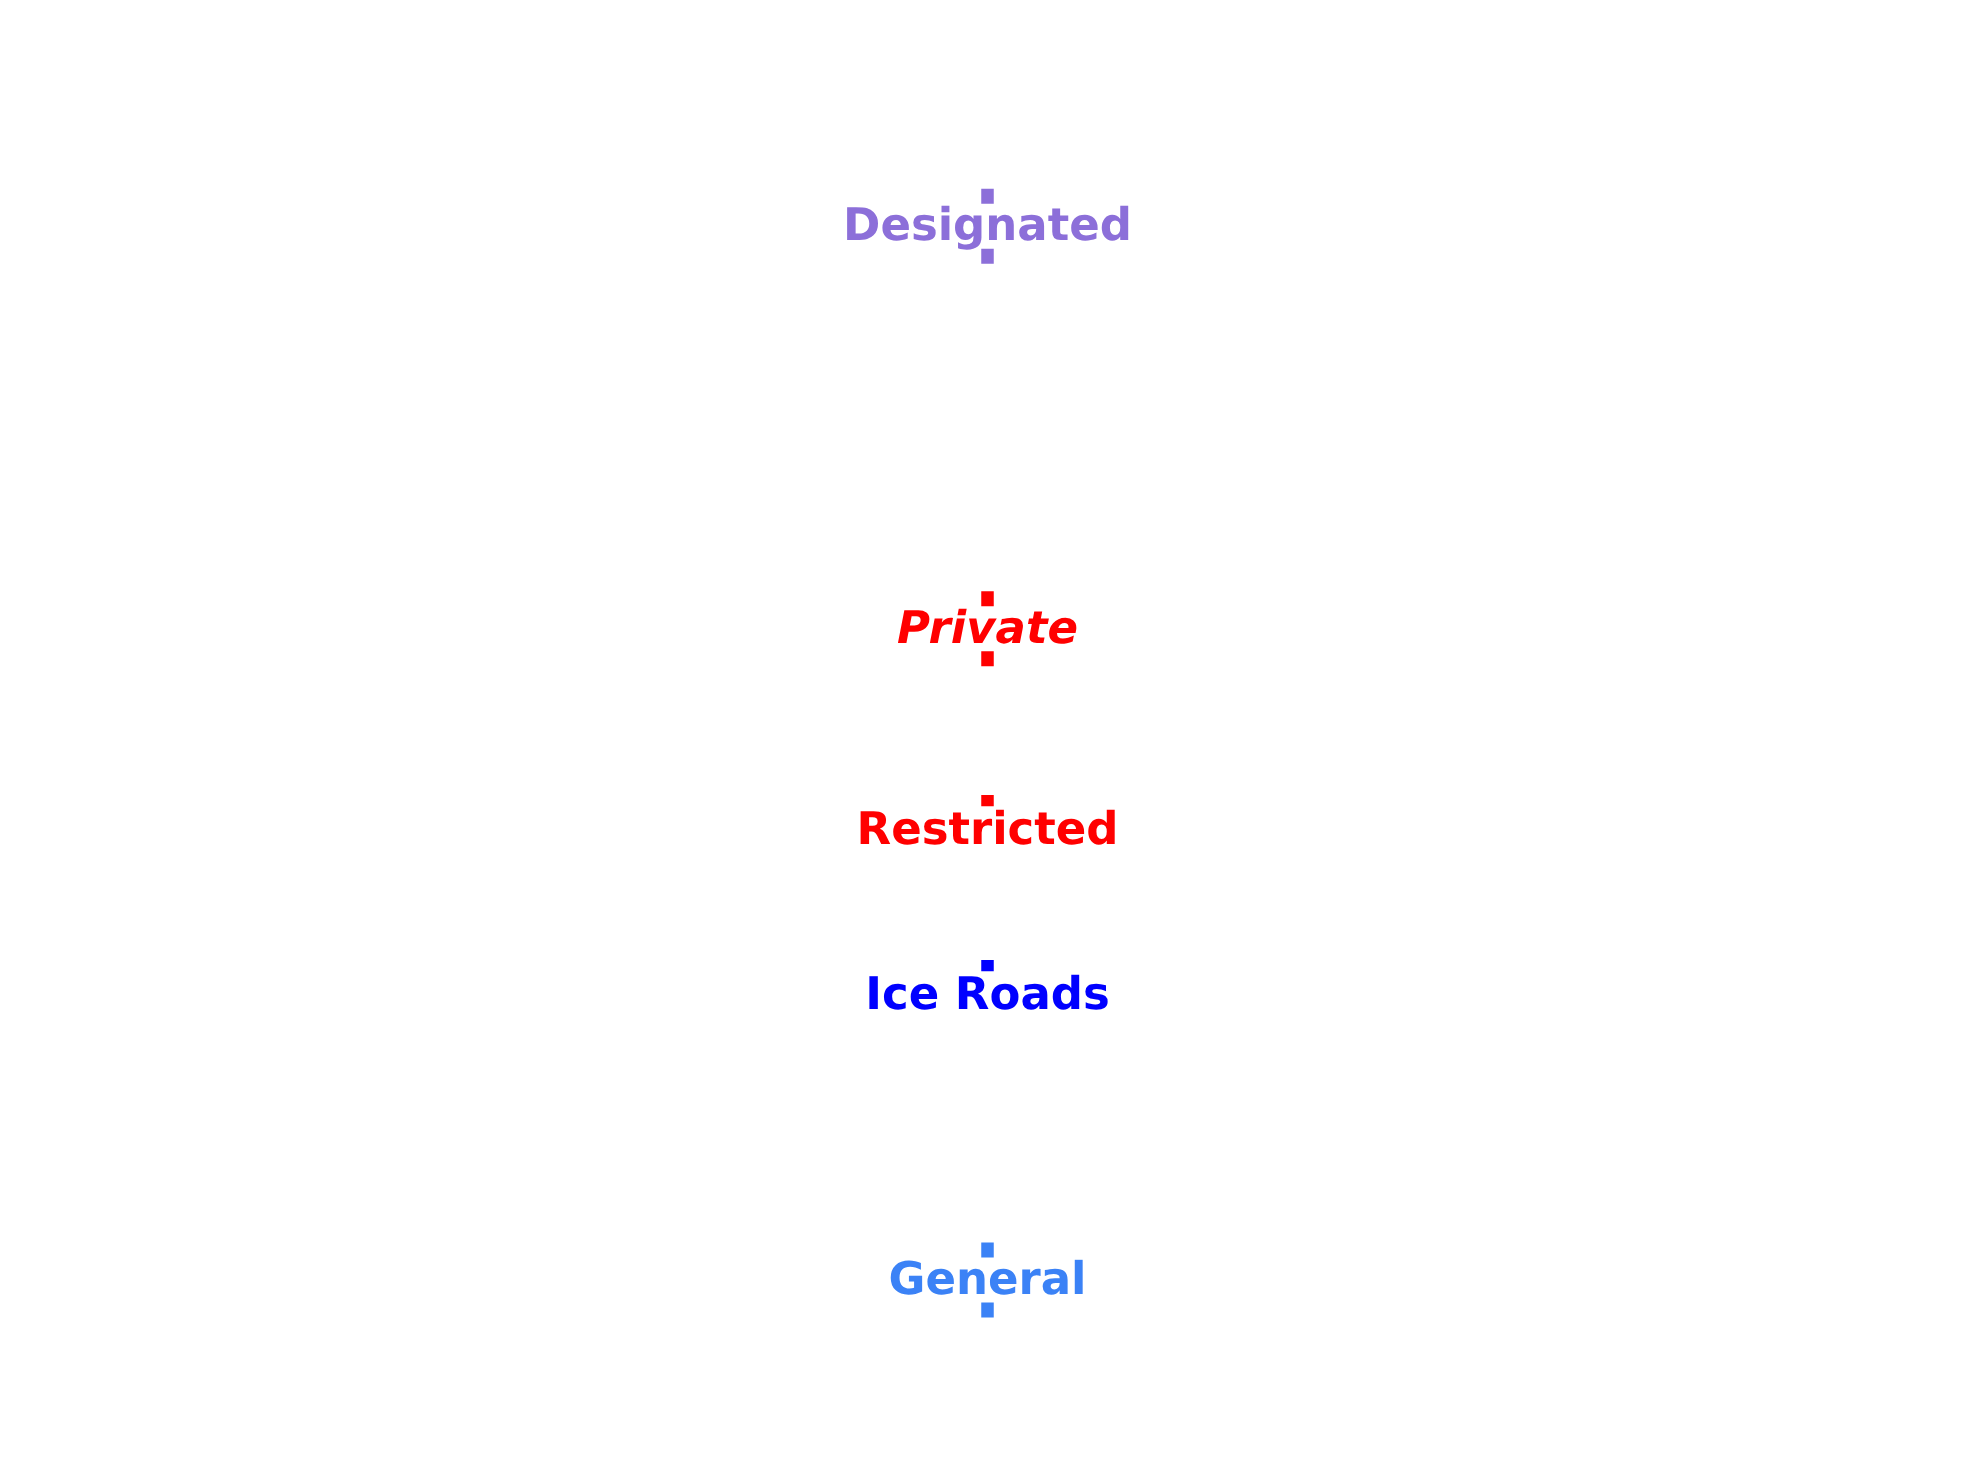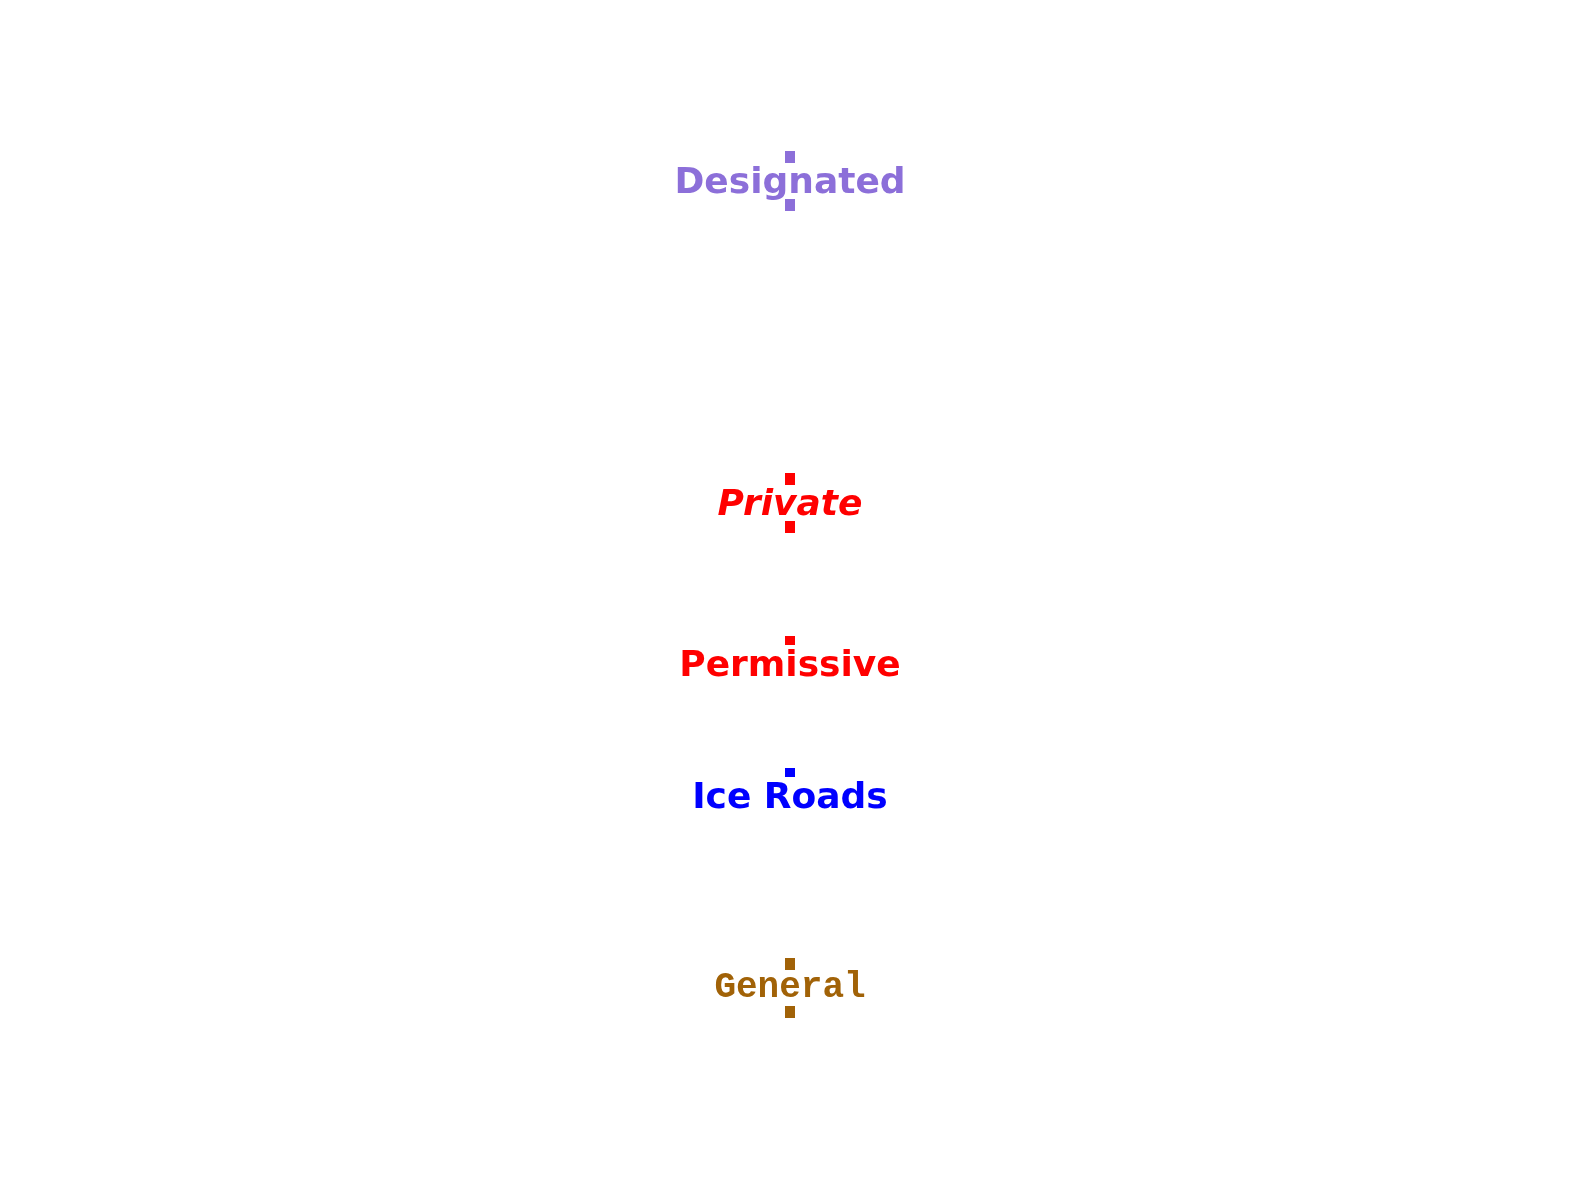--- a/index.html
+++ b/index.html
@@ -84,29 +84,29 @@
 
 
   <div class="legend-row" style="top: 473px; color: rgb(255, 0, 0); font-style: italic;">
     <span class="legend-seg solid" style="height: 9px;"></span>
     <span class="legend-label">Private</span>
     <span class="legend-seg solid right-seg" style="height: 9px;"></span>
   </div>
 
   <div class="legend-row" style="top: 634px; color: rgb(255, 0, 0);">
     <span class="legend-seg dashed" style="background-image: linear-gradient(to right, rgb(255, 0, 0) 0px, rgb(255, 0, 0) 32px, rgba(0, 0, 0, 0) 32px, rgba(0, 0, 0, 0) 44px); background-size: 44px 9px; height: 9px;"></span>
-    <span class="legend-label">Permissive</span>
+    <span class="legend-label">Restricted</span>
     <span class="legend-seg dashed right-seg" style="background-image: linear-gradient(to right, rgb(255, 0, 0) 0px, rgb(255, 0, 0) 32px, rgba(0, 0, 0, 0) 32px, rgba(0, 0, 0, 0) 44px); background-size: 44px 9px; height: 9px;"></span>
   </div>
 
   <div class="legend-row" style="top: 766px; color: rgb(0, 0, 255);">
     <span class="legend-seg dashed" style="background-image: linear-gradient(to right, rgb(0, 0, 255) 0px, rgb(0, 0, 255) 32px, rgba(0, 0, 0, 0) 32px, rgba(0, 0, 0, 0) 44px); background-size: 44px 9px; height: 9px;"></span>
     <span class="legend-label">Ice Roads</span>
     <span class="legend-seg dashed right-seg" style="background-image: linear-gradient(to right, rgb(0, 0, 255) 0px, rgb(0, 0, 255) 32px, rgba(0, 0, 0, 0) 32px, rgba(0, 0, 0, 0) 44px); background-size: 44px 9px; height: 9px;"></span>
   </div>
 
-  <div class="legend-row" style="top: 958px; color: #a16207; font-family: Liberation Mono, monospace;">
+  <div class="legend-row" style="top: 994px; color: #3b82f6;">
     <span class="legend-seg solid" style="height: 9px;"></span>
     <span class="legend-label">General</span>
     <span class="legend-seg solid right-seg" style="height: 9px;"></span>
   </div>
 
 </div>
 
 </body></html>

